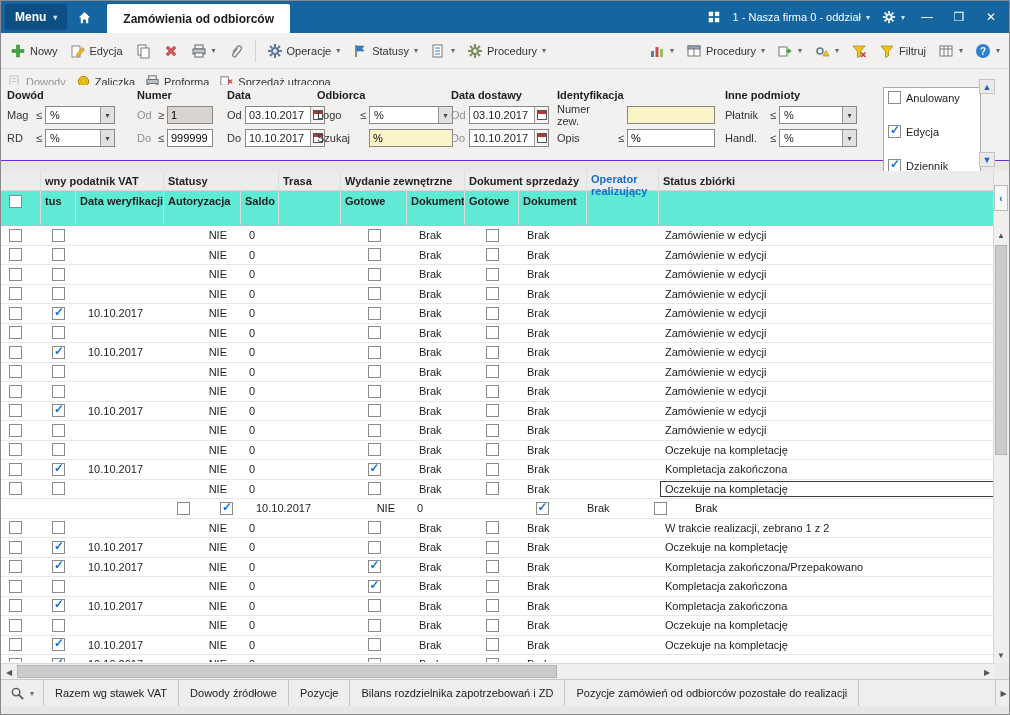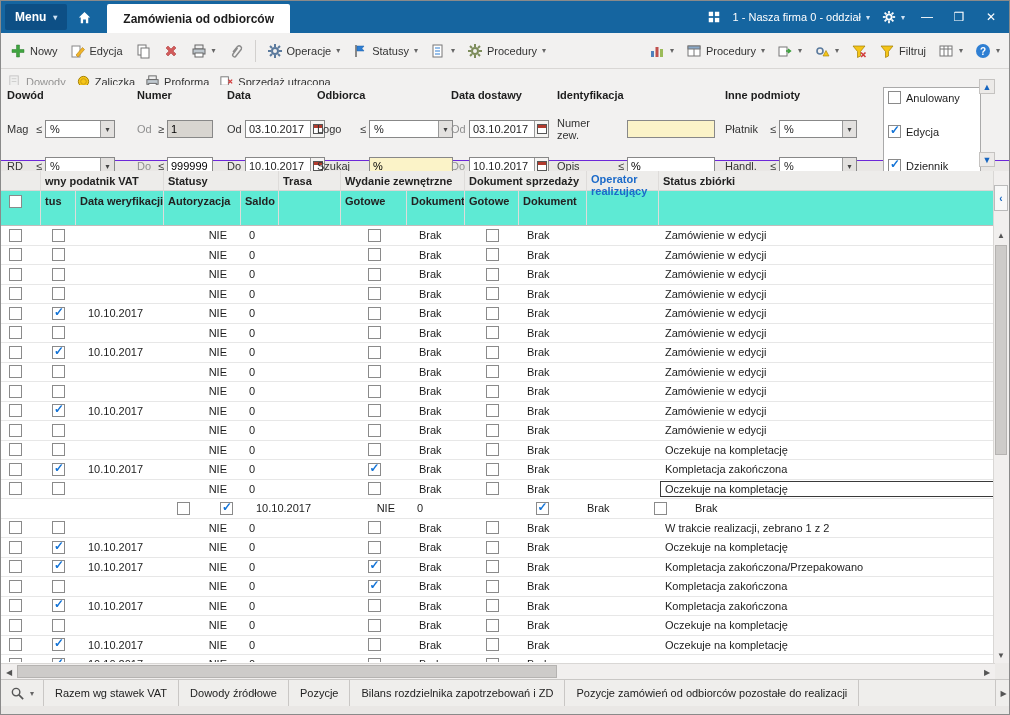--- a/index.html
+++ b/index.html
@@ -32,21 +32,21 @@
               border-bottom:1px solid #d9d7d5; display:flex; align-items:center; padding:0 6px; gap:10px; }
   .tbtn2 { display:flex; align-items:center; gap:4px; color:#333; white-space:nowrap; }
   .tbtn2 svg { width:15px; height:15px; }
   .disabled { opacity:.5; }
 
   
   .filter { position:absolute; left:0; top:84px; width:100%; height:76px; background:#f2f1f0;
             border-bottom:1px solid #6d28d9; }
   .fgroup { position:absolute; top:4px; }
   .ftitle { font-weight:bold; }
-  .frow { display:flex; align-items:center; margin-top:19px; height:18px; }
+  .frow { display:flex; align-items:center; margin-top:5px; height:18px; }
   .flabel { color:#333; }
   .dim { color:#8f8f8f; }
   .fop { width:12px; text-align:center; color:#333; }
   .lw24{width:26px}.lw16{width:18px}.lw38{width:40px}.lw56{width:58px}.lw40{width:42px}
   .fin { height:18px; border:1px solid #888; background:#fff; font:11px "Liberation Sans",sans-serif; padding:0 3px; }
   .yellow { background:#fbf3c8; }
   .grayed { background:#d8d5d0; }
   .w46{width:46px}.w84{width:84px}.w88{width:88px}
   .sel { height:18px; border:1px solid #888; background:#fff; display:flex; align-items:center; }
   .sel .v { flex:1; padding:0 4px; overflow:hidden; }

